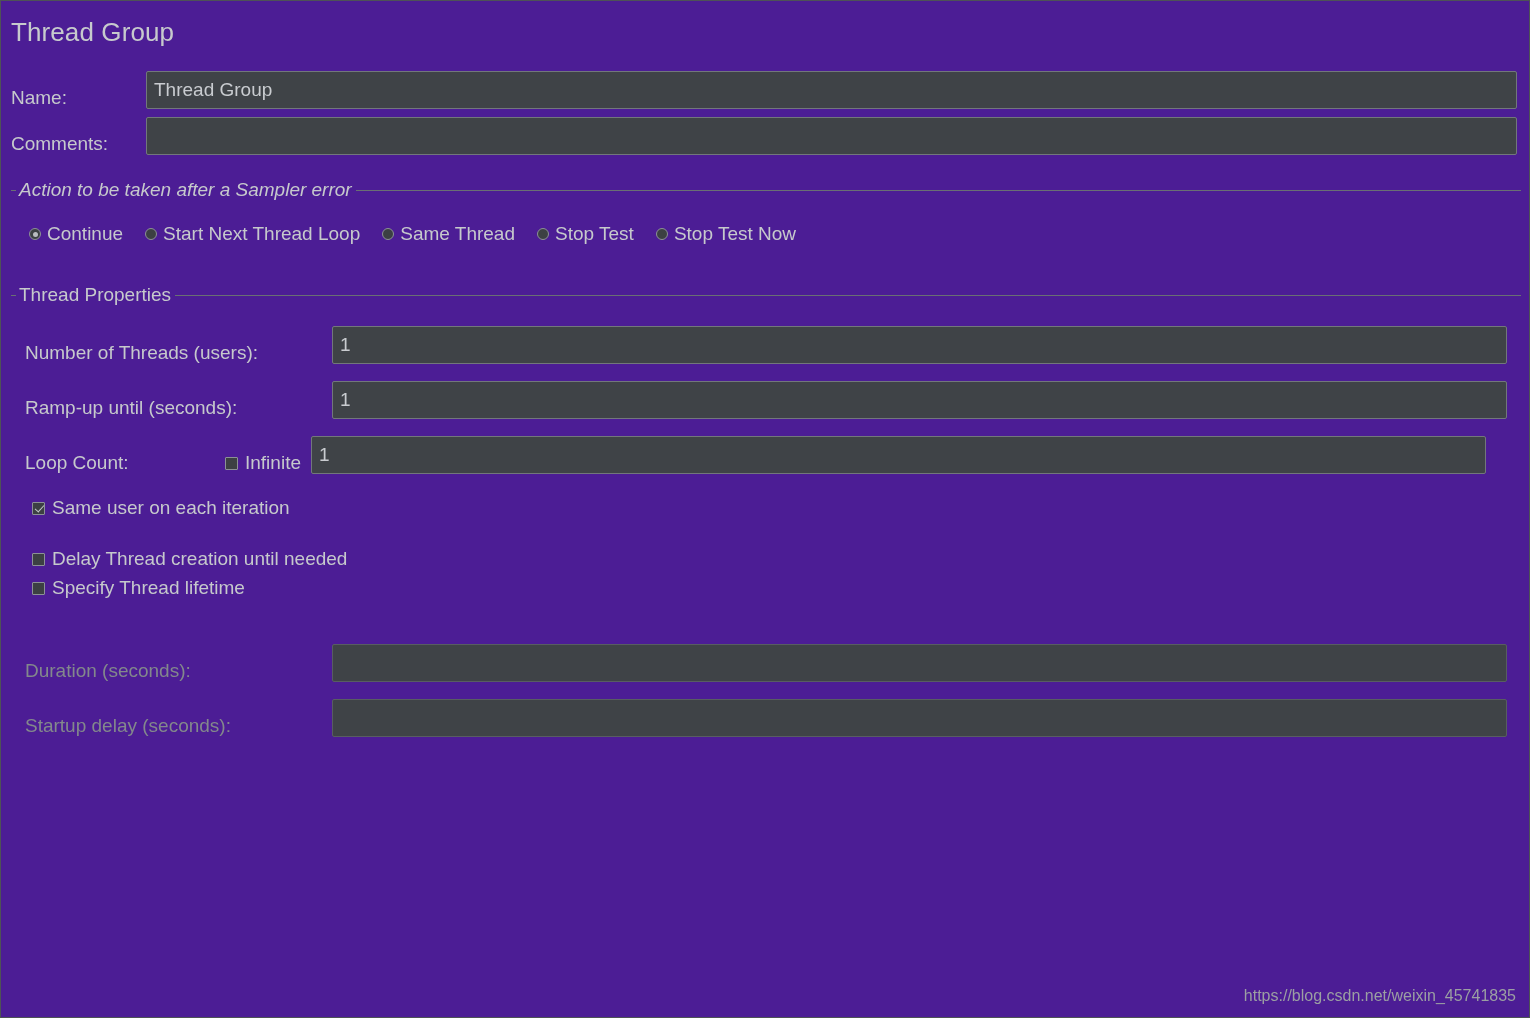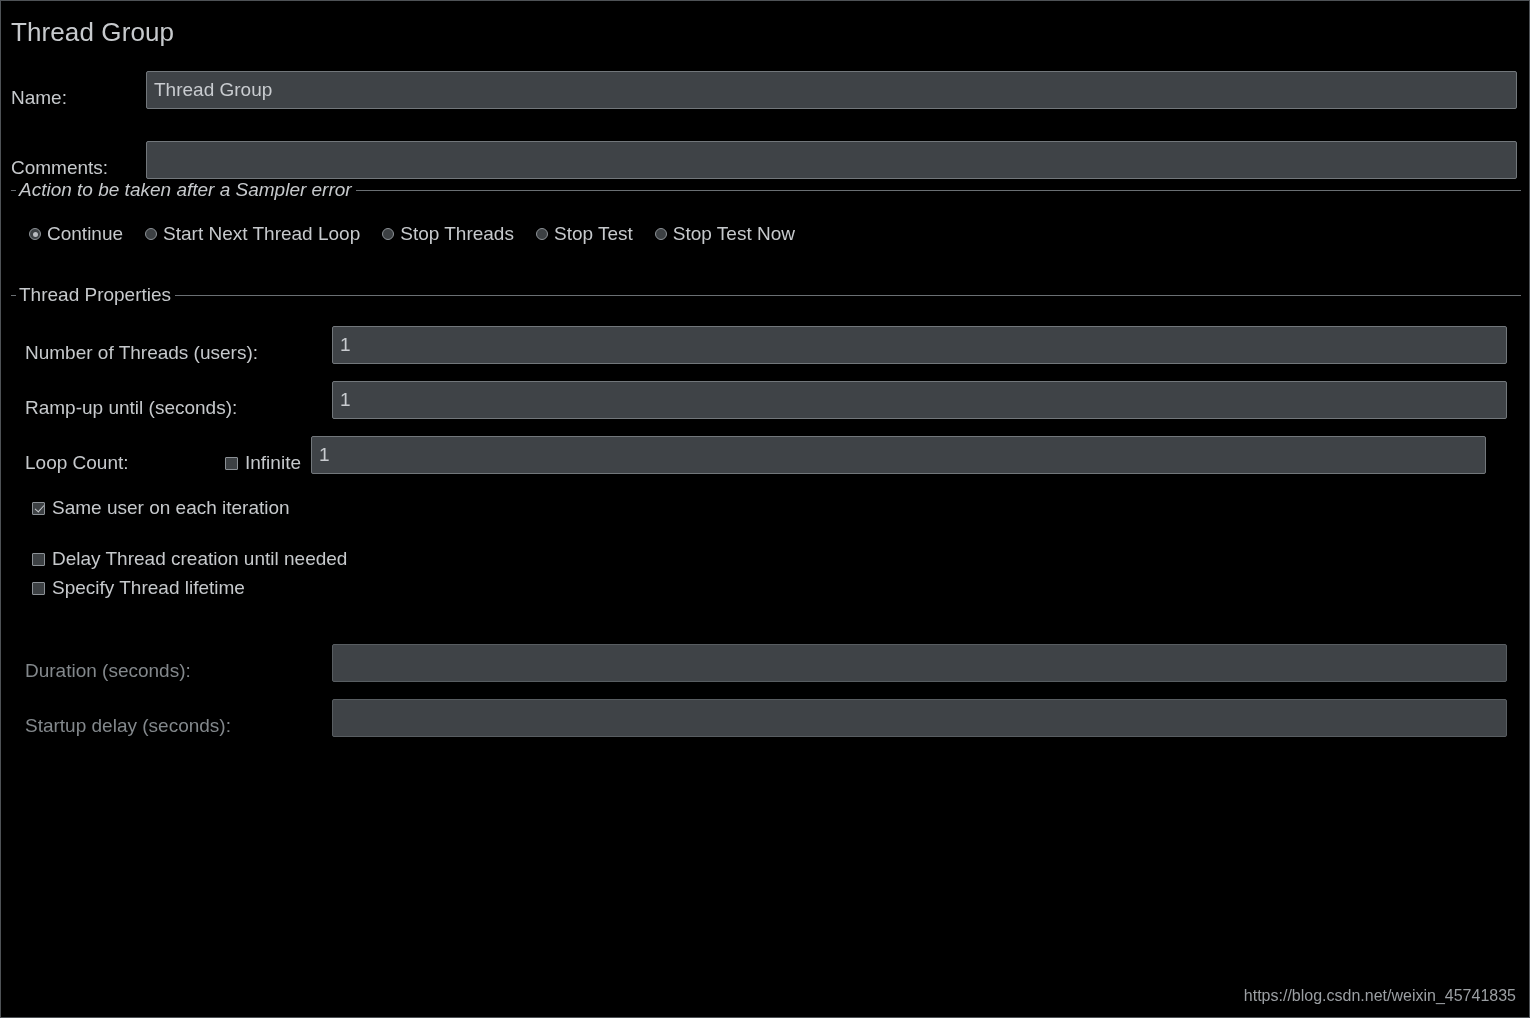--- a/index.html
+++ b/index.html
@@ -8,21 +8,21 @@
     padding: 0;
     background: #2b2e31;
   }
   body {
     font-family: "Liberation Sans", sans-serif;
   }
   .window {
     position: relative;
     width: 1530px;
     height: 1018px;
-    background: #000000;
+    background: #4c1d95;
     border: 1px solid #4e5256;
     overflow: hidden;
     color: #c6c9cc;
   }
 
   
   .title {
     position: absolute;
     left: 10px;
     top: 16px;
@@ -57,21 +57,21 @@
     outline: none;
   }
   .field::placeholder { color: #7d8287; }
   .field.disabled {
     border-color: #585d61;
     color: #83888c;
   }
 
   
   #name-row  { left: 10px; top: 70px; }
-  #comments-row { left: 10px; top: 140px; }
+  #comments-row { left: 10px; top: 116px; }
   #name-row .label, #comments-row .label { width: 135px; }
   #name-field, #comments-field { width: 1371px; }
 
   
   .group-title {
     position: absolute;
     left: 10px;
     display: flex;
     align-items: center;
     width: 1510px;
@@ -219,21 +219,21 @@
     <div class="radio-opt checked">
       <span class="radio-mark"></span>
       <span class="radio-label">Continue</span>
     </div>
     <div class="radio-opt">
       <span class="radio-mark"></span>
       <span class="radio-label">Start Next Thread Loop</span>
     </div>
     <div class="radio-opt">
       <span class="radio-mark"></span>
-      <span class="radio-label">Stop Threads</span>
+      <span class="radio-label">Same Thread</span>
     </div>
     <div class="radio-opt">
       <span class="radio-mark"></span>
       <span class="radio-label">Stop Test</span>
     </div>
     <div class="radio-opt">
       <span class="radio-mark"></span>
       <span class="radio-label">Stop Test Now</span>
     </div>
   </div>

